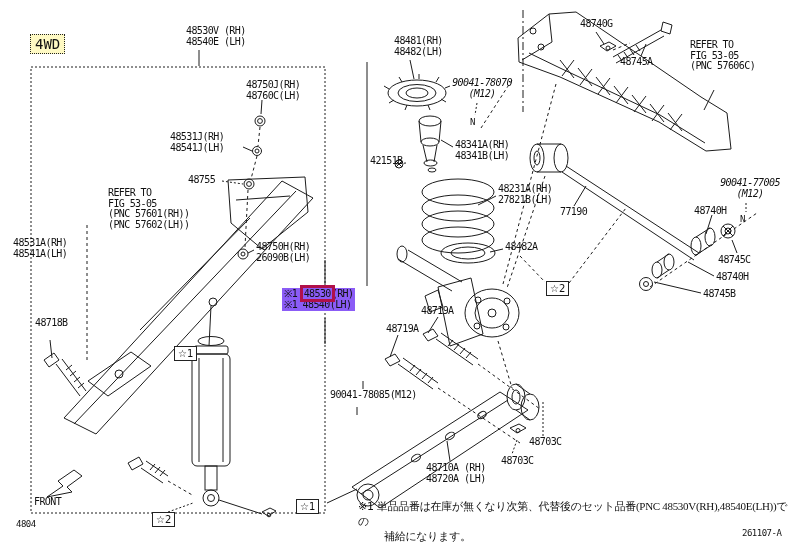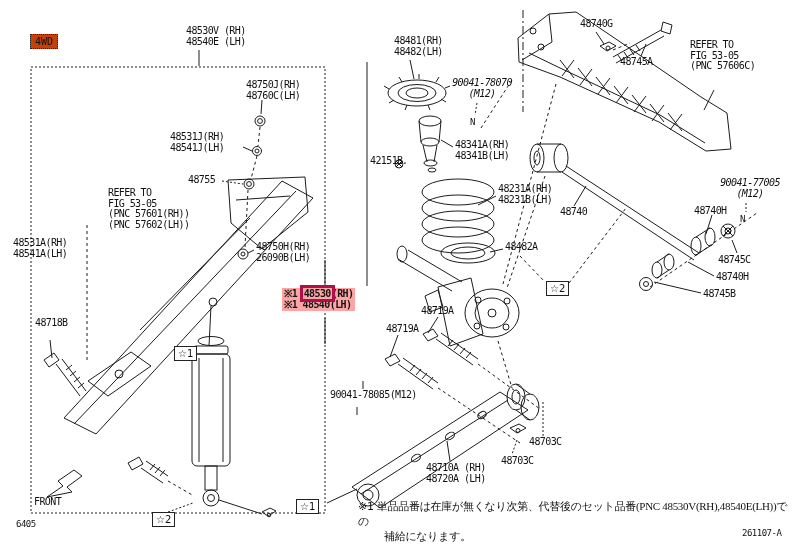--- a/index.html
+++ b/index.html
@@ -2,23 +2,23 @@
 <html style="--hl: #b0104a;"><head>
 <meta charset="utf-8">
 <style>
   html,body{margin:0;padding:0;}
   body{width:796px;height:549px;position:relative;background:#ffffff;overflow:hidden;
        font-family:"DejaVu Sans Mono","Liberation Mono",monospace;color:#111;}
   #art{position:absolute;left:0;top:0;}
   .lbl{position:absolute;font-size:10px;line-height:10.5px;letter-spacing:-0.6px;
        white-space:pre-line;color:#111;z-index:3;}
   .center{text-align:center;font-style:italic;}
-  .lbl-sel{background:#fca5a5;padding:1px 2px;font-weight:bold;}
+  .lbl-sel{background:#8b5cf6;padding:1px 2px;}
   .hl{outline:3px solid var(--hl,#b0104a);outline-offset:0px;padding:0 1px;}
-  .badge{position:absolute;border:1px dotted #222;padding:1px 4px;font-size:10px;z-index:3;background:#c2410c;}
+  .badge{position:absolute;border:1px dotted #222;padding:1px 4px;font-size:14px;z-index:3;background:#fef9c3;}
   .sym{position:absolute;border:1px solid #222;padding:0 3px;font-size:10px;line-height:13px;z-index:3;background:#fff;
        font-family:"DejaVu Sans",sans-serif;}
   .nsym{position:absolute;font-size:9px;z-index:3;}
   .note{position:absolute;font-size:11px;line-height:14px;z-index:3;
         font-family:"DejaVu Sans","Liberation Sans",sans-serif;letter-spacing:-0.3px;}
   .small{font-size:9px;letter-spacing:-0.5px;}
   .jp{font-family:Liberation Serif, serif;}
 </style>
 </head>
 <body>
@@ -240,32 +240,32 @@
 (PNC 57602(LH))</div>
 <div class="lbl" style="left:13px;top:238px">48531A(RH)
 48541A(LH)</div>
 <div class="lbl" style="left:256px;top:242px">48750H(RH)
 26090B(LH)</div>
 
 <div class="lbl lbl-sel" style="left:282px;top:288px"><span>※1 </span><span class="hl">48530</span><span>(RH)</span><br><span>※1 48540(LH)</span></div>
 
 <div class="lbl" style="left:35px;top:318px">48718B</div>
 <div class="lbl" style="left:34px;top:497px">FRONT</div>
-<div class="lbl small" style="left:16px;top:519px">6405</div>
+<div class="lbl small" style="left:16px;top:519px">4804</div>
 
 <div class="lbl" style="left:394px;top:36px">48481(RH)
 48482(LH)</div>
 <div class="lbl center" style="left:450px;top:78px;width:64px">90041-78070
 (M12)</div>
 <div class="lbl" style="left:455px;top:140px">48341A(RH)
 48341B(LH)</div>
 <div class="lbl" style="left:370px;top:156px">42151B</div>
 <div class="lbl" style="left:498px;top:184px">48231A(RH)
-48231B(LH)</div>
-<div class="lbl" style="left:560px;top:207px">48740</div>
+27821B(LH)</div>
+<div class="lbl" style="left:560px;top:207px">77190</div>
 <div class="lbl" style="left:505px;top:242px">48482A</div>
 <div class="lbl" style="left:421px;top:306px">48719A</div>
 <div class="lbl" style="left:386px;top:324px">48719A</div>
 <div class="lbl" style="left:330px;top:390px">90041-78085(M12)</div>
 <div class="lbl" style="left:426px;top:463px">48710A (RH)
 48720A (LH)</div>
 <div class="lbl" style="left:529px;top:437px">48703C</div>
 <div class="lbl" style="left:501px;top:456px">48703C</div>
 
 <div class="lbl" style="left:580px;top:19px">48740G</div>

